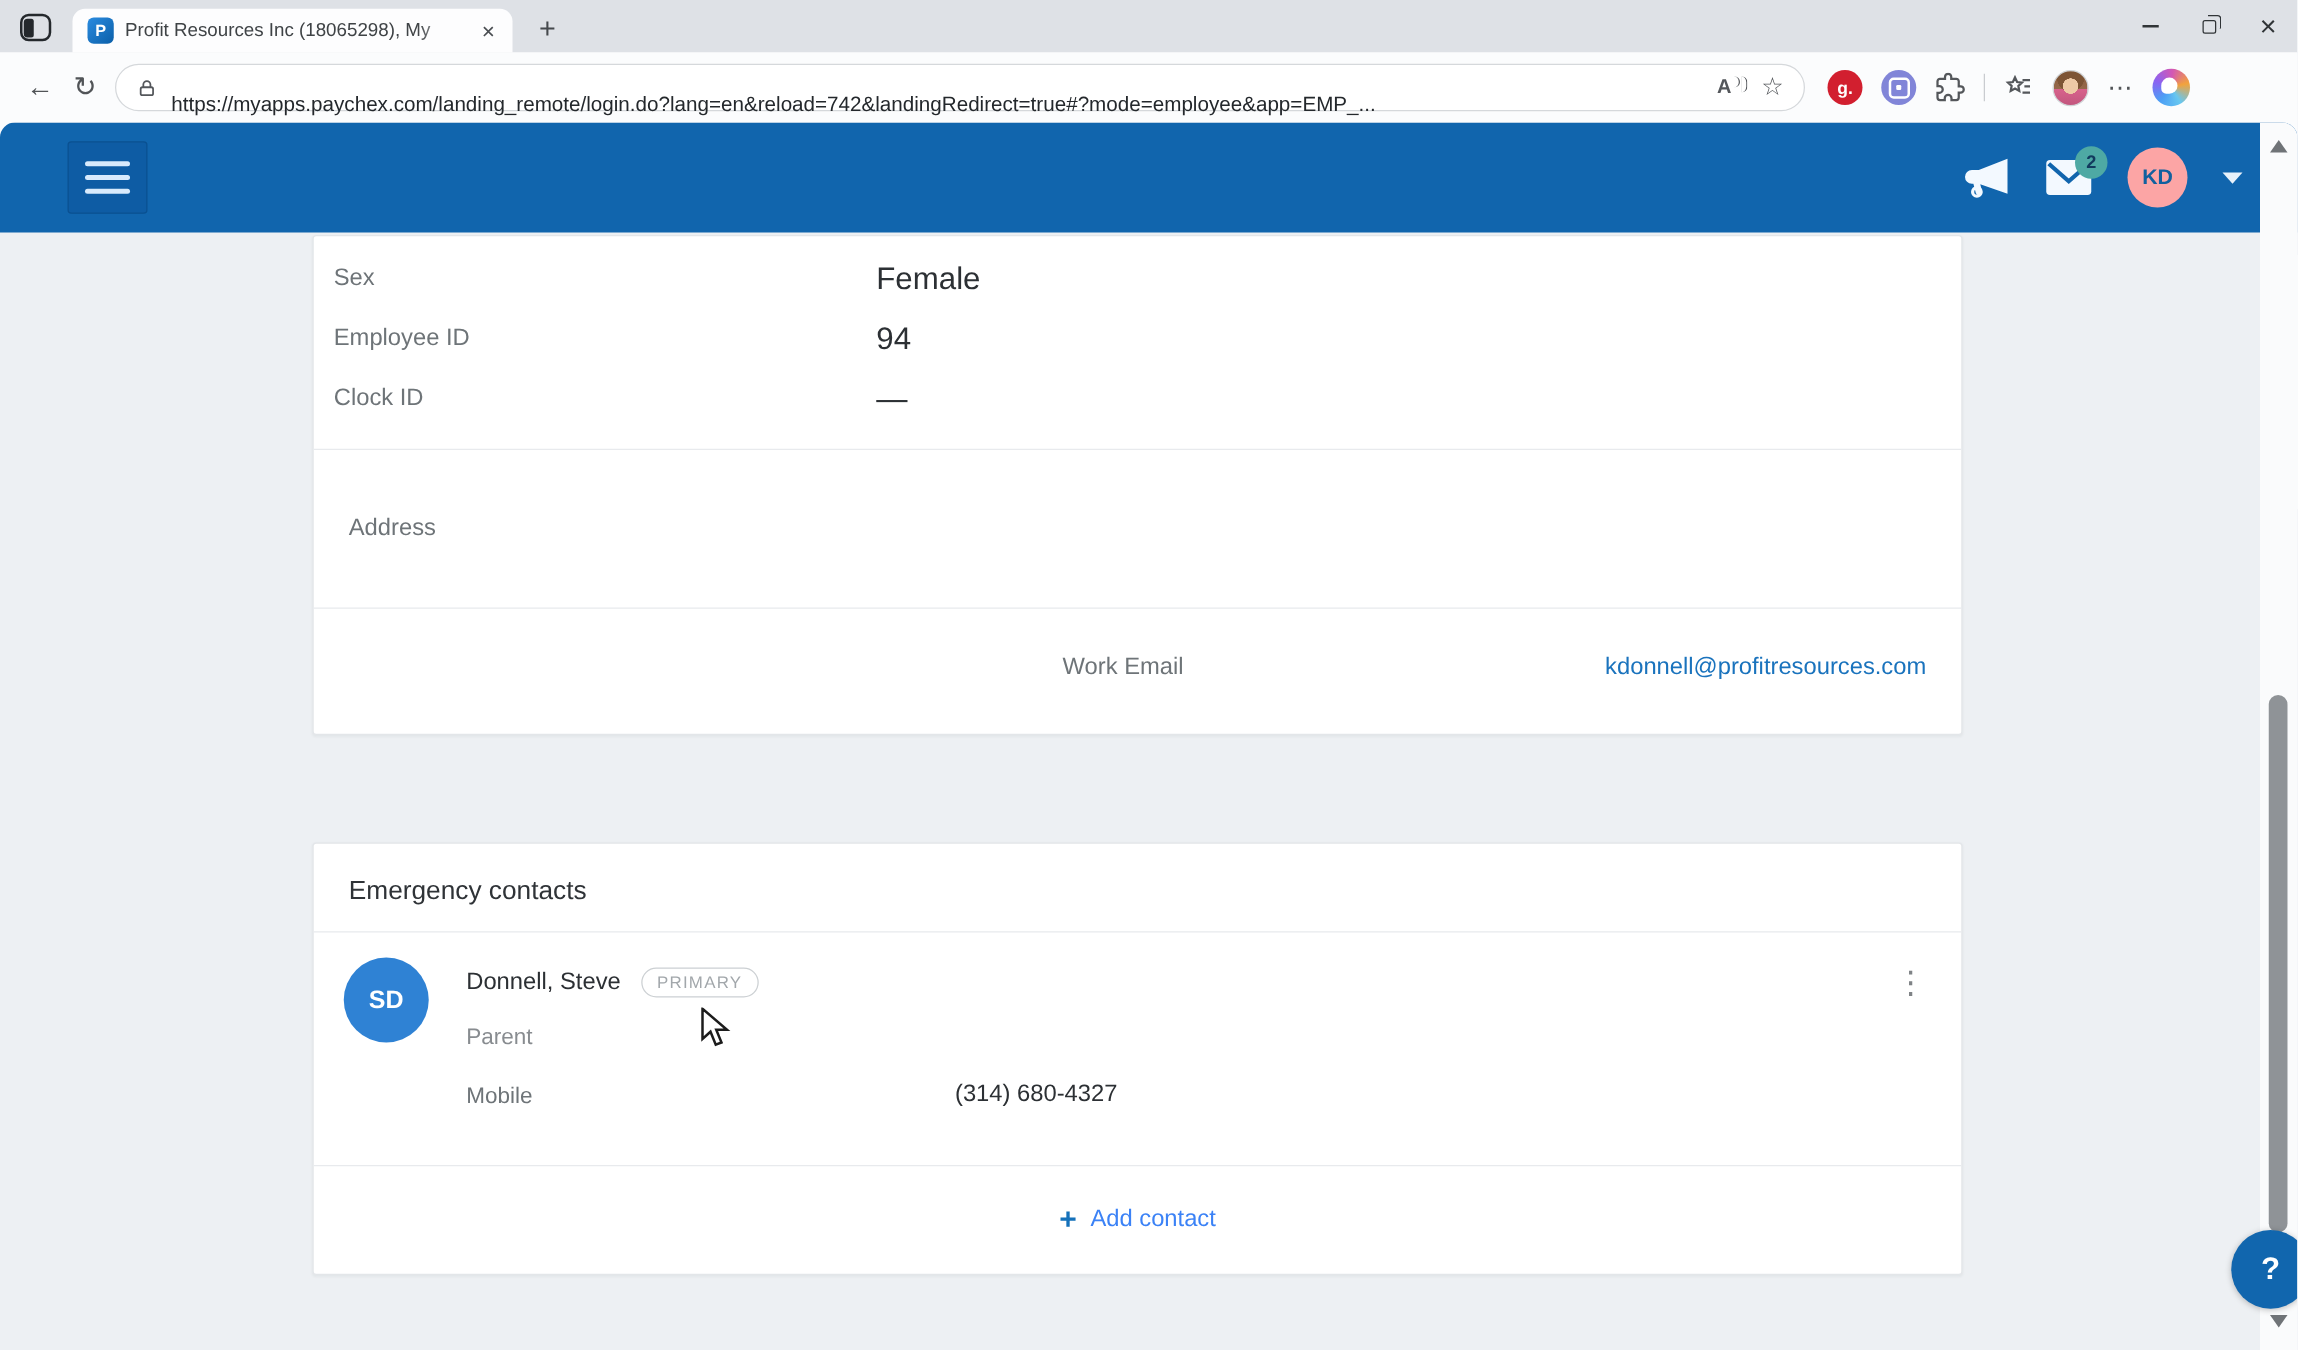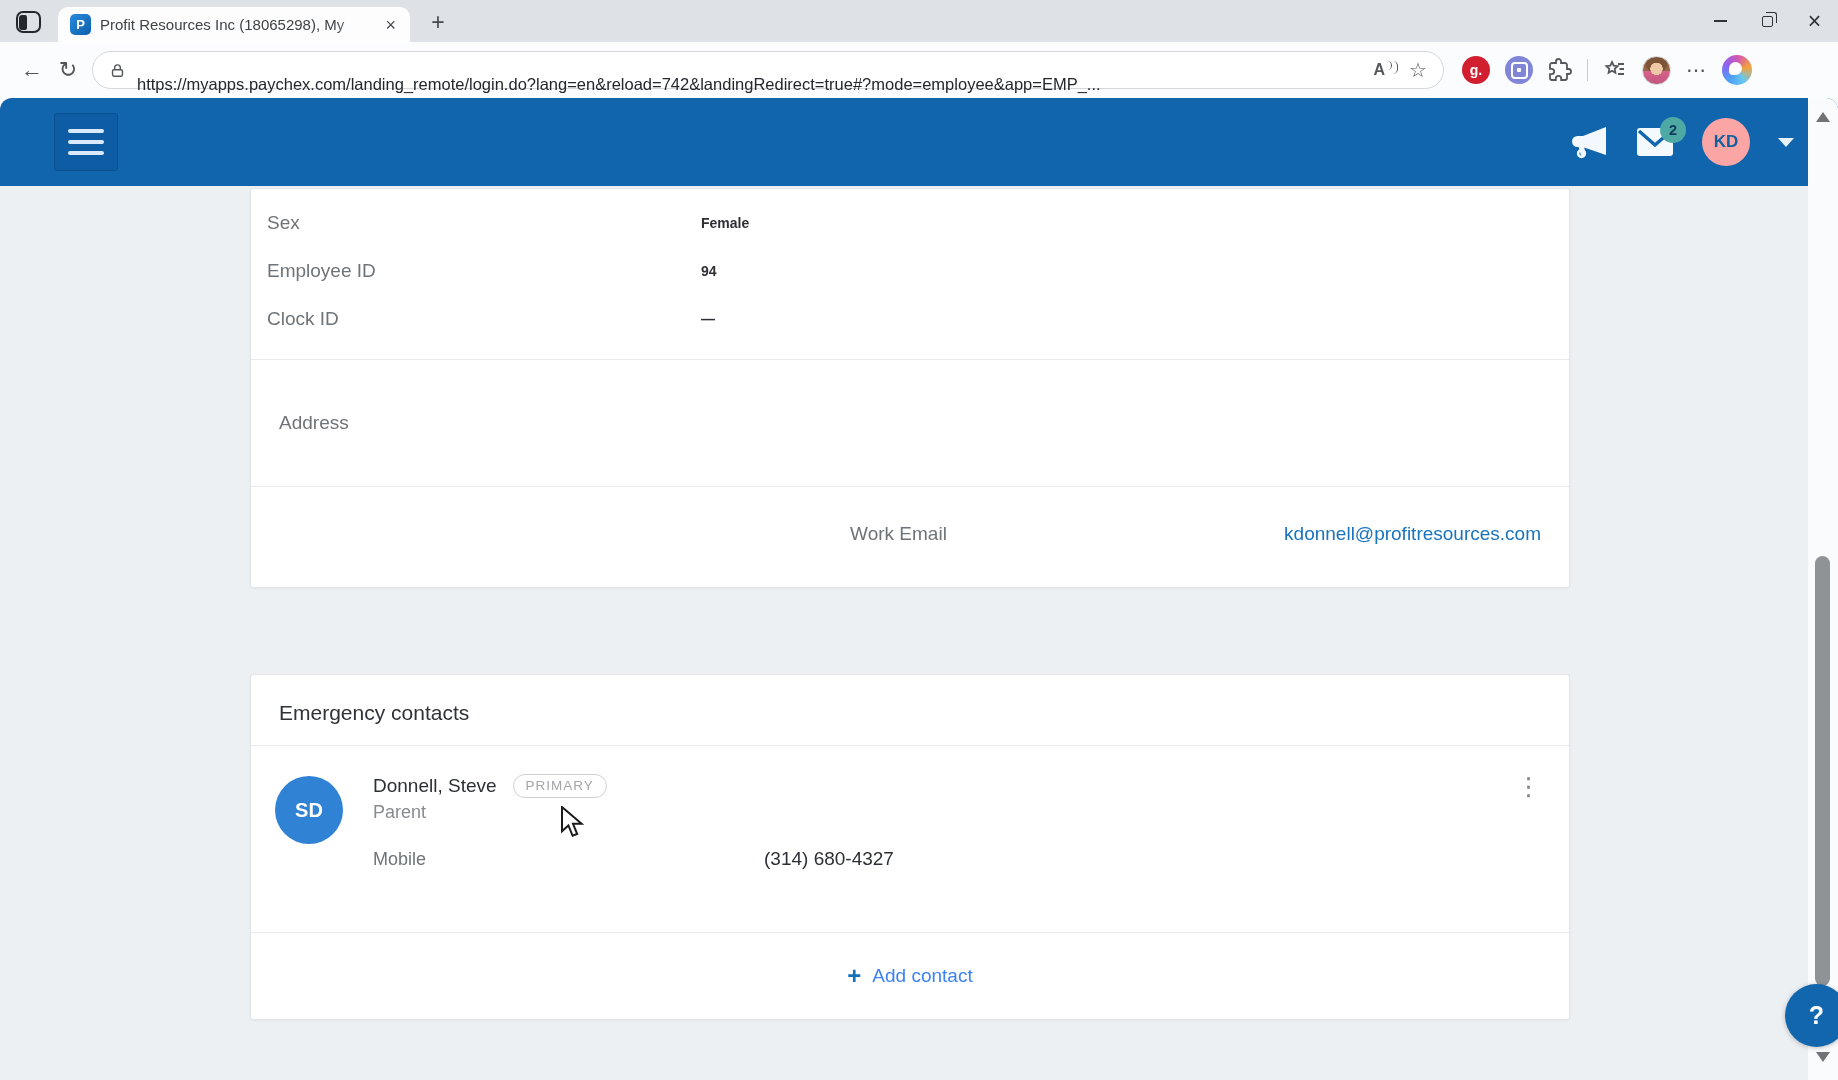--- a/index.html
+++ b/index.html
@@ -63,34 +63,34 @@
   .kd-avatar { width:48px; height:48px; border-radius:50%; background:#fca5a5; color:#11609f; font-size:17px; font-weight:bold; display:flex; align-items:center; justify-content:center; cursor:pointer; }
   .chev-down { width:0; height:0; border-left:8px solid transparent; border-right:8px solid transparent; border-top:9px solid #e8f2fb; cursor:pointer; }
 
   
   .card { position:absolute; left:250px; width:1320px; background:#ffffff; border:1px solid #e3e6e9; border-radius:3px; box-shadow:0 1px 2px rgba(40,50,60,0.05); }
   .card1 { top:90px; }
   .divider { height:1px; background:#e8eaed; }
   .sec-rows { padding:10px 16px 16px; }
   .frow { height:48px; display:flex; align-items:center; }
   .frow-label { width:434px; font-size:19px; color:#6e7478; flex:0 0 auto; }
-  .frow-value { font-size:14px; color:#2c3034;font-weight:bold; }
+  .frow-value { font-size:25px; color:#2c3034; }
   .sec-address { padding:52px 28px; display:flex; }
   .addr-lines { font-size:19px; color:#2c3034; line-height:26.5px; }
   .sec-email { padding:36px 28px 42px; display:flex; align-items:center;justify-content:flex-end; }
   .email-link { font-size:19px; color:#1a73bd; text-decoration:none; cursor:pointer; }
 
   .card2 { top:576px; }
   .c2-head { padding:26px 28px 20px; font-size:21px; color:#2f3337; }
   .contact { position:relative; height:186px; padding:28px 28px 0 122px; }
-  .sd-avatar { position:absolute; left:24px; top:30px; width:68px; height:68px; border-radius:50%; background:#2f82d4; color:#fff; font-size:20px; font-weight:bold; display:flex; align-items:center; justify-content:center; }
+  .sd-avatar { position:absolute; left:24px; top:20px; width:68px; height:68px; border-radius:50%; background:#2f82d4; color:#fff; font-size:20px; font-weight:bold; display:flex; align-items:center; justify-content:center; }
   .c-name-row { display:flex; align-items:center; gap:16px; }
   .c-name { font-size:19px; color:#2c3034; }
   .c-badge { font-size:13.5px; color:#a2a7ab; letter-spacing:1px; border:1.5px solid #ccd0d3; border-radius:14px; padding:3px 12px 4px; }
-  .c-rel { margin-top:4px; font-size:18px; color:#888c90; }
+  .c-rel { margin-top:21px; font-size:18px; color:#888c90; }
   .c-phone-row { margin-top:25px; display:flex; align-items:center; }
   .c-phone-label { width:391px; font-size:18px; color:#6e7478; flex:0 0 auto; }
   .c-phone-value { font-size:19px; color:#2c3034; }
   .kebab { position:absolute; right:18px; top:22px; font-size:25px; color:#7f8386; line-height:1; padding:6px 10px; cursor:pointer; }
   .add-row { height:86px; display:flex; align-items:center; justify-content:center; gap:11px; cursor:pointer; }
   .add-plus { font-size:24px; color:#1571ba; font-weight:bold; line-height:1; }
   .add-label { font-size:19px; color:#3b82f6; }
 
   
   .scroll-rail { position:absolute; top:0; right:0; bottom:0; width:30px; background:#fafbfc; z-index:4; }

